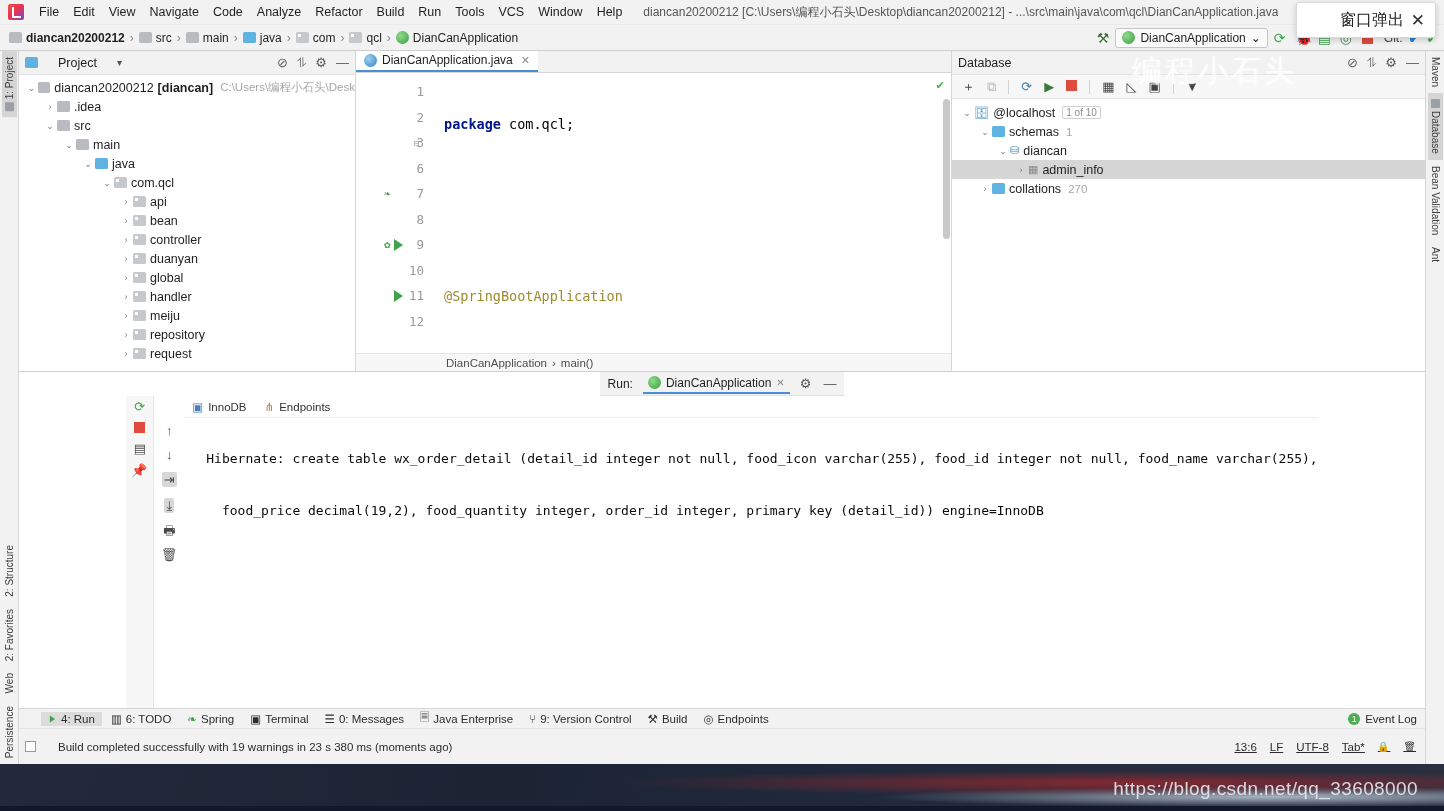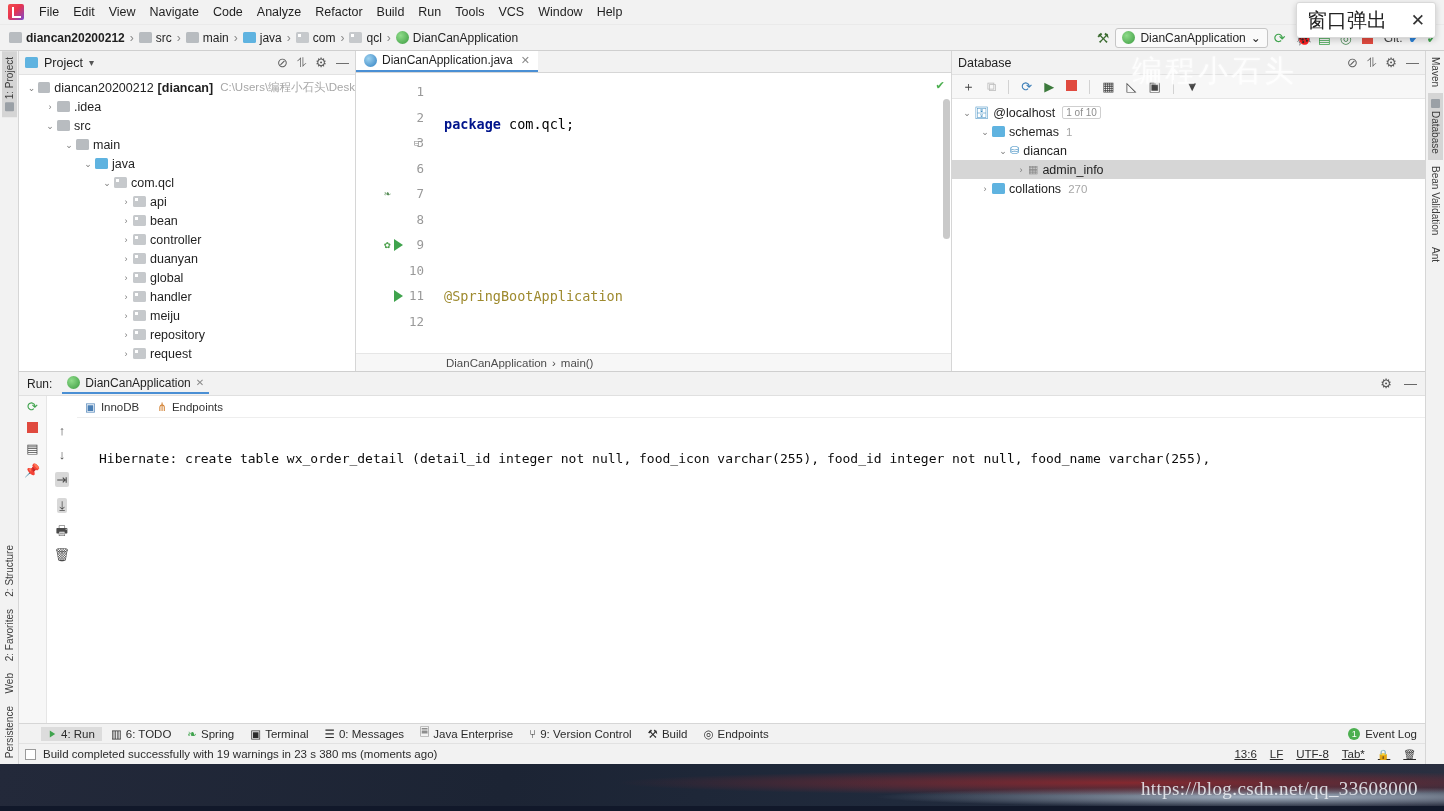--- a/index.html
+++ b/index.html
@@ -52,21 +52,21 @@
     position: absolute; right: 8px; top: 2px;
     width: 140px; height: 36px;
     background: #ffffff;
     border: 1px solid #d9d9d9;
     border-radius: 3px;
     box-shadow: 0 2px 6px rgba(0,0,0,.18);
     display: flex; align-items: center; justify-content: space-between;
     padding: 0 10px;
     z-index: 40;
   }
-  .popup-text { font-size: 20px; color:#222; font-family:Liberation Sans, sans-serif;}
+  .popup-text { font-size: 16px; color:#222; font-family:Liberation Sans, sans-serif;margin-left:33px;}
   .popup-close { font-size: 17px; color:#333; cursor:pointer; line-height:1; }
 
   
   .navbar {
     height: 26px; min-height:26px;
     background:#f2f2f2;
     display:flex; align-items:center;
     padding-left: 6px;
     border-bottom: 1px solid #cfcfcf;
   }
@@ -126,21 +126,21 @@
 
   
   .project-panel {
     width: 337px; min-width:337px;
     background:#fff; border-right:1px solid #d6d6d6;
     display:flex; flex-direction:column;
   }
   .panel-head {
     height:24px; min-height:24px; background:#f2f2f2;
     display:flex; align-items:center; padding:0 6px;
-    border-bottom:1px solid #e2e2e2; gap:6px;
+    border-bottom:1px solid #e2e2e2; gap:20px;
   }
   .panel-title { font-size:12.5px; }
   .panel-head-icons { margin-left:auto; display:flex; gap:9px; align-items:center; color:#5c5c5c;}
   .hicon { cursor:pointer; font-size:13px; line-height:1; }
   .tree { flex:1; overflow:hidden; padding-top:3px; font-size:12.5px; }
   .trow { display:flex; align-items:center; height:19px; white-space:nowrap; cursor:default;}
   .tw { width:14px; text-align:center; color:#7a7a7a; font-size:9px; }
   .tlabel { margin-left:4px; }
   .tdim { color:#a7a7a7; margin-left:7px; font-size:11.5px;}
   .tbold { font-weight:bold; }
@@ -200,21 +200,21 @@
     padding:0 3px; color:#8d8d8d; margin-left:7px;
   }
   .row-sel { background:#d6d6d6; }
   .watermark {
     position:absolute; left:180px; top:0px; font-size:30px;
     color:rgba(255,255,255,.75); font-family:"DejaVu Sans", sans-serif;
     pointer-events:none; letter-spacing:3px; text-shadow:0 0 3px rgba(255,255,255,.6);
   }
 
   
-  .run-panel { flex:1; display:flex; flex-direction:column; min-height:0; background:#fff; border-top:1px solid #cfcfcf;}
+  .run-panel { flex:1; display:flex; flex-direction:column; min-height:0; background:#fff; border-top:1px solid #cfcfcf;align-items:center;}
   .run-head {
     height:24px;min-height:24px;background:#f2f2f2;display:flex;align-items:center;
     padding:0 8px; gap:10px; border-bottom:1px solid #e0e0e0;
   }
   .run-tab { display:flex; align-items:center; gap:5px; padding:2px 5px; border-bottom:2px solid #4a8fd4; font-size:12px;}
   .run-head-right { margin-left:auto; display:flex; gap:12px; color:#555;}
   .run-body { flex:1; display:flex; min-height:0; }
   .run-rail {
     width:28px; min-width:28px; background:#f7f7f7; display:flex; flex-direction:column;
     align-items:center; padding-top:4px; gap:9px; border-right:1px solid #e6e6e6;
@@ -241,38 +241,38 @@
   .toolwin-bar {
     height:20px;min-height:20px;background:#f2f2f2;display:flex;align-items:center;
     gap:2px; padding-left:22px; border-top:1px solid #d6d6d6; font-size:11.5px; color:#2b2b2b;
   }
   .tw-item{display:flex;align-items:center;gap:4px;padding:1px 7px;cursor:pointer;white-space:nowrap;}
   .tw-item.active{background:#dcdcdc;}
   .tw-right{margin-left:auto;display:flex;align-items:center;gap:5px;padding-right:8px;}
   .evt-badge{width:12px;height:12px;border-radius:50%;background:#4caf50;color:#fff;font-size:9px;
     display:flex;align-items:center;justify-content:center;}
   .statusbar{
-    height:21px;min-height:21px;background:#f2f2f2;display:flex;align-items:center;
-    padding-left:6px; gap:7px; font-size:11.5px; color:#2b2b2b; border-top:1px solid #e2e2e2;
+    height:36px;min-height:21px;background:#f2f2f2;display:flex;align-items:center;
+    padding-left:6px; gap:22px; font-size:11.5px; color:#2b2b2b; border-top:1px solid #e2e2e2;
   }
   .sb-box{width:11px;height:11px;border:1px solid #9a9a9a;background:#fff;}
   .sb-right{margin-left:auto;display:flex;align-items:center;gap:13px;padding-right:9px;text-decoration:underline;}
 
   
   .desktop{
     position:absolute; left:0; top:764px; width:1444px; height:47px;
     background:
       radial-gradient(ellipse at 78% 40%, rgba(150,40,45,.85) 0%, rgba(150,40,45,0) 32%),
       radial-gradient(ellipse at 88% 70%, rgba(210,225,240,.75) 0%, rgba(210,225,240,0) 22%),
       linear-gradient(100deg, #23293a 0%, #1c2434 35%, #202a3c 62%, #2a2f40 100%);
     overflow:hidden;
   }
   .desk-url{
     position:absolute; right:26px; top:14px; color:rgba(235,238,242,.88);
-    font-size:19px; font-family:Liberation Serif, serif; letter-spacing:.4px;
+    font-size:19px; font-family:Liberation Sans, sans-serif; letter-spacing:.4px;
   }
   .taskbar{
     position:absolute; left:0; bottom:0; width:1444px; height:5px; background:#11182a;
   }
 </style>
 </head>
 <body>
 
 <div class="app">
 
@@ -284,20 +284,21 @@
     <div class="menu-item">Navigate</div>
     <div class="menu-item">Code</div>
     <div class="menu-item">Analyze</div>
     <div class="menu-item">Refactor</div>
     <div class="menu-item">Build</div>
     <div class="menu-item">Run</div>
     <div class="menu-item">Tools</div>
     <div class="menu-item">VCS</div>
     <div class="menu-item">Window</div>
     <div class="menu-item">Help</div>
+    <div class="win-title">diancan20200212 [C:\Users\编程小石头\Desktop\diancan20200212] - ...\src\main\java\com\qcl\DianCanApplication.java</div>
   </div>
 
   <div class="popup">
     <span class="popup-text">窗口弹出</span>
     <span class="popup-close">✕</span>
   </div>
 
   <div class="navbar">
     <div class="crumb bold">
       <span class="fi fi-grey"></span>
@@ -647,20 +648,21 @@
                 <span>InnoDB</span>
               </div>
               <div class="ctab">
                 <span style="color:#d07b28;">⋔</span>
                 <span>Endpoints</span>
               </div>
             </div>
 
             <div class="console">
 <div>Hibernate: create table wx_order_detail (detail_id integer not null, food_icon varchar(255), food_id integer not null, food_name varchar(255),</div>
+<div>  food_price decimal(19,2), food_quantity integer, order_id integer, primary key (detail_id)) engine=InnoDB</div>
 
 
 
 
 
             </div>
           </div>
         </div>
       </div>
 

